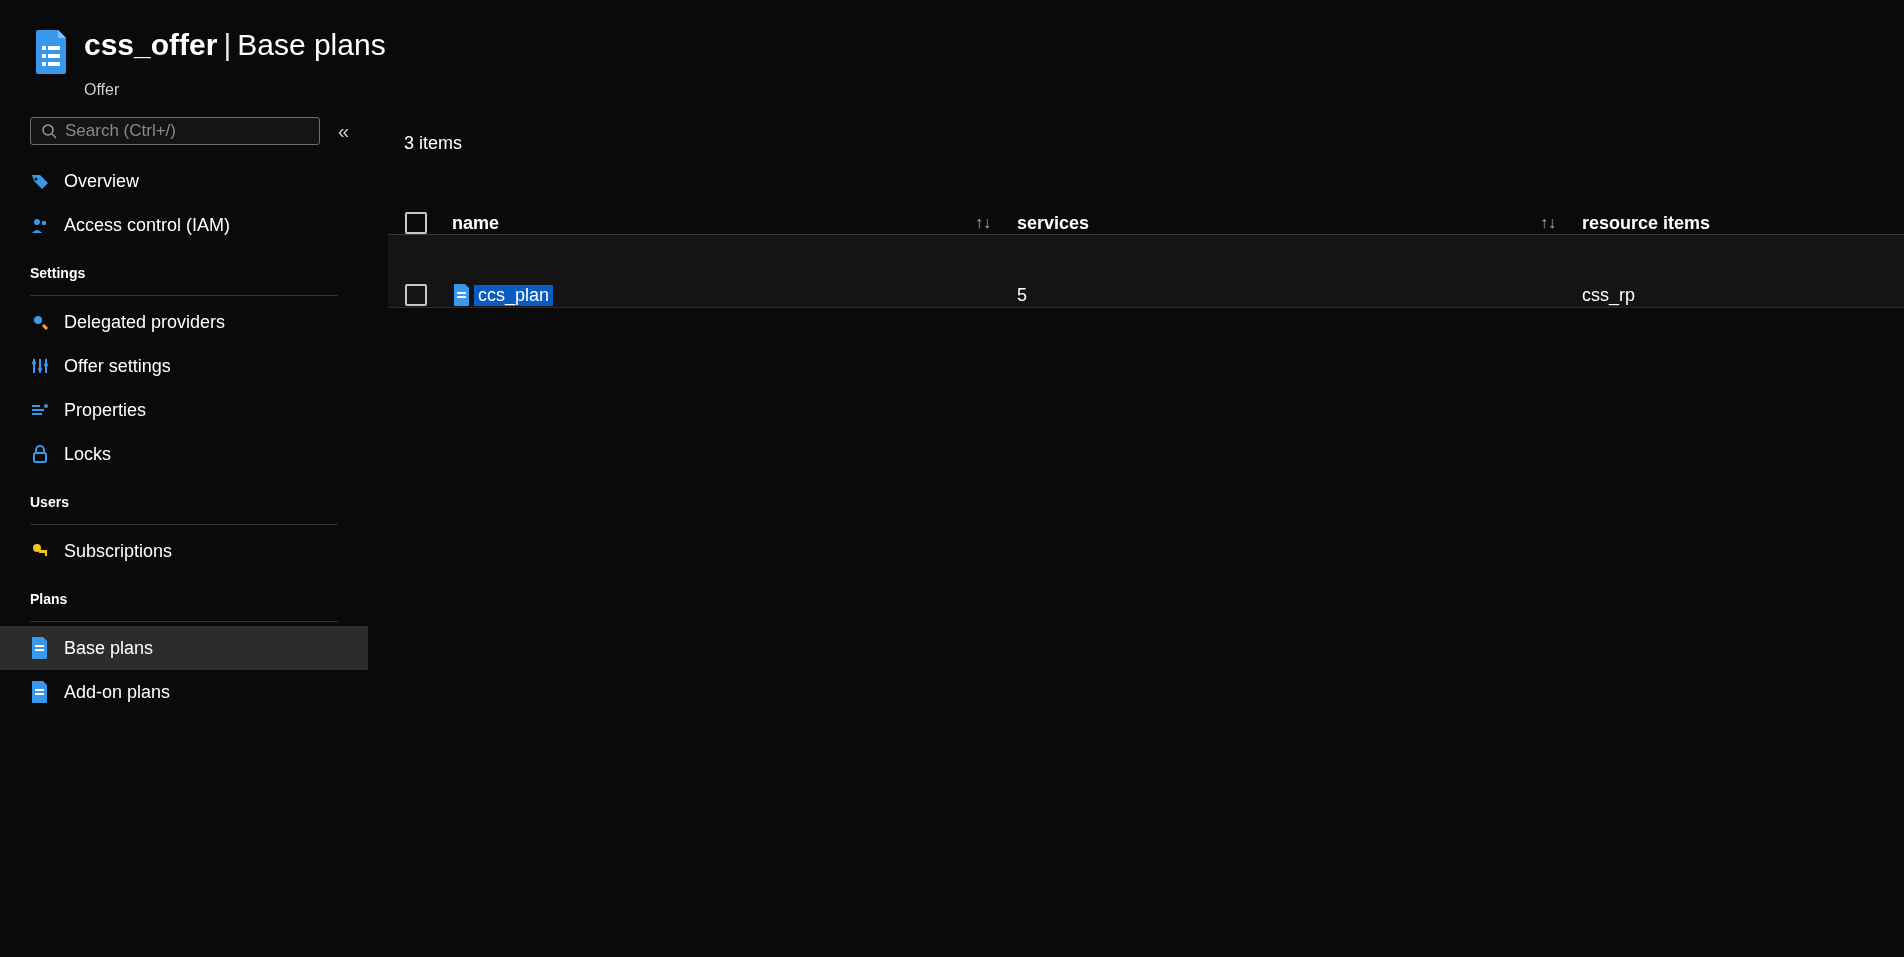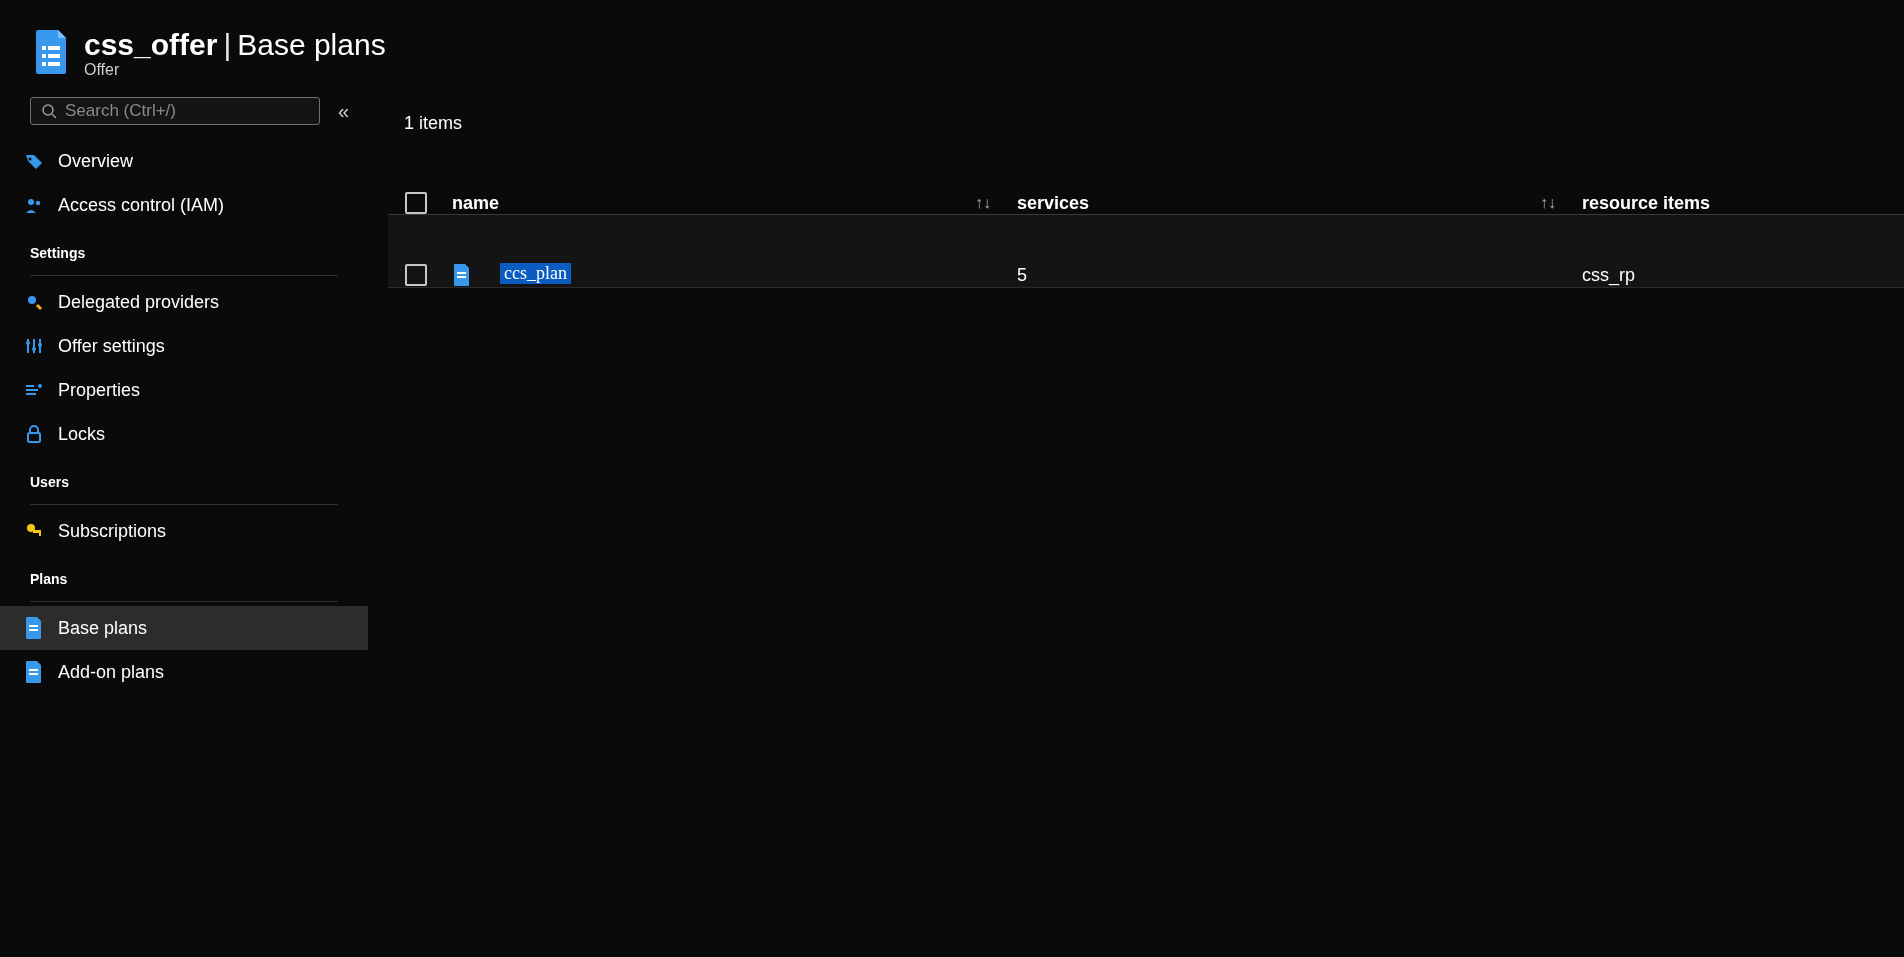--- a/index.html
+++ b/index.html
@@ -42,21 +42,21 @@
     margin: 0 6px;
     font-weight: 300;
     color: #eaeaea;
   }
   .header-title-sub {
     font-weight: 300;
   }
   .header-subtitle {
     font-size: 16px;
     color: #cfcfcf;
-    margin-top: 0;
+    margin-top: 20px;
   }
   
   .body {
     display: flex;
     flex: 1;
     min-height: 0;
   }
   .sidebar {
     width: 368px;
     padding: 0 0 0 0;
@@ -105,21 +105,21 @@
   }
   .nav-divider {
     border: none;
     border-top: 1px solid #333;
     margin: 8px 30px 4px 30px;
   }
   .nav-item {
     display: flex;
     align-items: center;
     height: 44px;
-    padding: 0 24px;
+    padding: 0 30px;
     cursor: pointer;
     color: #ffffff;
     font-size: 18px;
   }
   .nav-item.active { background: #2c2c2c; }
   .nav-icon {
     width: 20px;
     height: 20px;
     margin-right: 14px;
     flex-shrink: 0;
@@ -178,21 +178,21 @@
     color: #fff;
     border-bottom: 1px solid #3a3a3a;
   }
   .cell { padding: 0 8px; overflow:hidden; text-overflow:ellipsis; white-space:nowrap;margin-top:48px;}
   .cell.check { display:flex; justify-content:center; }
   .checkbox {
     width: 22px; height: 22px; border: 2px solid #c7c7c7; border-radius: 2px; background: transparent;
   }
   .sort-icon { color: #a8a8a8; font-size:16px; text-align:right; padding-right:18px;}
   .trow { background: #141414; }
-  .name-cell { display:flex; align-items:flex-start; gap:28px;font-family:Liberation Serif, serif; }
+  .name-cell { display:flex; align-items:center; gap:2px; }
   .plan-icon { width:20px; height:24px; flex-shrink:0;}
   .name-link {
     color: #ffffff;
     background: #0a5cc0;
     padding: 0 4px;
   }
 </style>
 </head>
 <body>
 
@@ -336,21 +336,21 @@
               <rect x="5" y="9" width="9" height="2" fill="#fff"></rect>
               <rect x="5" y="13" width="9" height="2" fill="#fff"></rect>
             </svg>
         </span>
         <span>Add-on plans</span>
       </div>
     </div>
 
     <div class="main">
 
-      <div class="items-count">1 items</div>
+      <div class="items-count">3 items</div>
 
       <div class="table">
         <div class="thead">
           <div class="cell check">
             <div class="checkbox"></div>
           </div>
           <div class="cell">name</div>
           <div class="cell sort-icon">↑↓</div>
           <div class="cell">services</div>
           <div class="cell sort-icon">↑↓</div>

